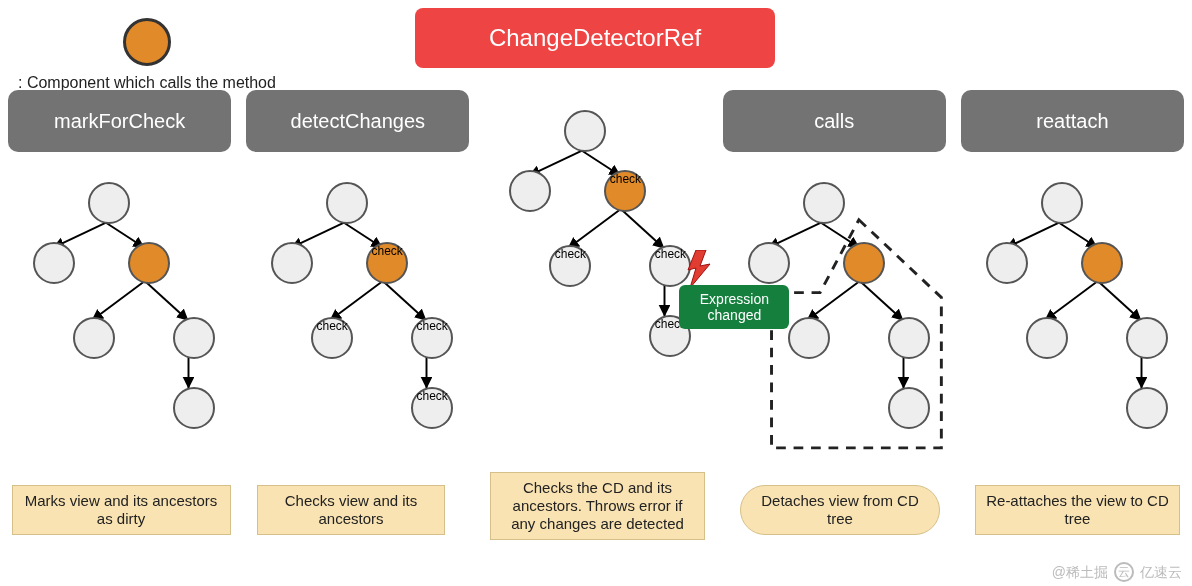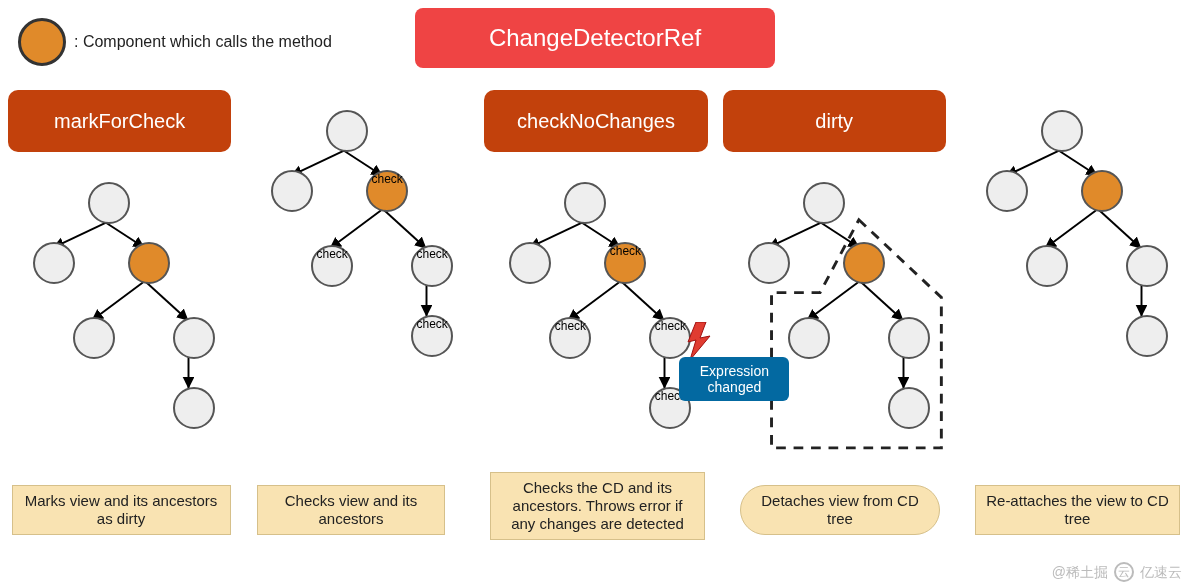--- a/index.html
+++ b/index.html
@@ -7,21 +7,21 @@
     font-family: -apple-system, BlinkMacSystemFont, "Segoe UI", Arial, sans-serif;
     background: #fff;
     width: 1192px;
     height: 586px;
     position: relative;
     overflow: hidden;
   }
   .legend {
     position: absolute;
     top: 18px; left: 18px;
-    display: flex; align-items: center; gap: 8px;
+    display: flex; align-items: center; gap: 8px; flex-direction: column;
   }
   .legend-dot {
     width: 48px; height: 48px; border-radius: 50%;
     background: #e08a2a; border: 3px solid #333;
   }
   .legend-text { font-size: 16px; color: #222; }
   .title-box {
     position: absolute;
     top: 8px; left: 415px;
     width: 360px; height: 60px;
@@ -35,21 +35,21 @@
     top: 90px; left: 8px; right: 8px;
     display: flex; gap: 15px;
   }
   .col {
     flex: 1;
     display: flex; flex-direction: column; align-items: center;
     position: relative;
   }
   .col-header {
     width: 100%; height: 62px;
-    background: #c2410c; color: #fff;
+    background: #737373; color: #fff;
     border-radius: 10px;
     display: flex; align-items: center; justify-content: center;
     font-size: 20px;
     margin-bottom: 10px;
   }
   .tree-area {
     width: 100%; height: 300px;
     position: relative;
   }
   .node {
@@ -62,21 +62,21 @@
     font-size: 12px;
   }
   .node.orange { background: #e08a2a; }
   svg.tree-svg {
     position: absolute; top: 0; left: 0;
     width: 100%; height: 100%;
     pointer-events: none;
   }
   .error-box {
     position: absolute;
-    background: #0369a1; color: #fff;
+    background: #15803d; color: #fff;
     border-radius: 6px;
     padding: 6px 10px;
     font-size: 14px;
     text-align: center;
     line-height: 1.15;
     z-index: 5;
   }
   .bolt {
     position: absolute;
     width: 30px; height: 38px;
@@ -135,20 +135,21 @@
         </svg>
         <div class="node" style="left: 80px; top: 20px;"></div>
         <div class="node" style="left: 25px; top: 80px;"></div>
         <div class="node orange" style="left: 120px; top: 80px;"></div>
         <div class="node" style="left: 65px; top: 155px;"></div>
         <div class="node" style="left: 165px; top: 155px;"></div>
         <div class="node" style="left: 165px; top: 225px;"></div>
       </div>
     </div>
     <div class="col">
+      <div class="col-header">detectChanges</div>
       <div class="tree-area">
         <svg class="tree-svg" viewBox="0 0 230 300">
           <defs>
             <marker id="arrow1" markerWidth="8" markerHeight="8" refX="6" refY="3" orient="auto">
               <path d="M0,0 L6,3 L0,6 Z" fill="#000"></path>
             </marker>
           </defs>
           <line x1="101" y1="58" x2="46" y2="84" stroke="#000" stroke-width="2" marker-end="url(#arrow1)"></line>
           <line x1="101" y1="58" x2="141" y2="84" stroke="#000" stroke-width="2" marker-end="url(#arrow1)"></line>
           <line x1="141" y1="118" x2="86" y2="159" stroke="#000" stroke-width="2" marker-end="url(#arrow1)"></line>
@@ -165,21 +166,20 @@
         </div>
         <div class="node" style="left: 165px; top: 155px;">
           <span>check</span>
         </div>
         <div class="node" style="left: 165px; top: 225px;">
           <span>check</span>
         </div>
       </div>
     </div>
     <div class="col">
-      <div class="col-header">checkNoChanges</div>
       <div class="tree-area">
         <svg class="tree-svg" viewBox="0 0 230 300">
           <defs>
             <marker id="arrow2" markerWidth="8" markerHeight="8" refX="6" refY="3" orient="auto">
               <path d="M0,0 L6,3 L0,6 Z" fill="#000"></path>
             </marker>
           </defs>
           <line x1="101" y1="58" x2="46" y2="84" stroke="#000" stroke-width="2" marker-end="url(#arrow2)"></line>
           <line x1="101" y1="58" x2="141" y2="84" stroke="#000" stroke-width="2" marker-end="url(#arrow2)"></line>
           <line x1="141" y1="118" x2="86" y2="159" stroke="#000" stroke-width="2" marker-end="url(#arrow2)"></line>
@@ -200,21 +200,21 @@
         <div class="node" style="left: 165px; top: 225px;">
           <span>check</span>
         </div>
         <div class="bolt" style="left: 200px; top: 160px;"><svg viewBox="0 0 30 38">
             <path d="M12 0 L4 20 L12 18 L6 38 L26 14 L16 16 L22 0 Z" fill="#e03c31" stroke="#a01010" stroke-width="1"></path>
           </svg></div>
         <div class="error-box" style="left: 195px; top: 195px; width: 110px;">Expression changed</div>
       </div>
     </div>
     <div class="col">
-      <div class="col-header">dirty</div>
+      <div class="col-header">calls</div>
       <div class="tree-area">
         <svg class="tree-svg" viewBox="0 0 230 300">
           <defs>
             <marker id="arrow3" markerWidth="8" markerHeight="8" refX="6" refY="3" orient="auto">
               <path d="M0,0 L6,3 L0,6 Z" fill="#000"></path>
             </marker>
           </defs>
           <line x1="101" y1="58" x2="46" y2="84" stroke="#000" stroke-width="2" marker-end="url(#arrow3)"></line>
           <line x1="101" y1="58" x2="141" y2="84" stroke="#000" stroke-width="2" marker-end="url(#arrow3)"></line>
           <line x1="141" y1="118" x2="86" y2="159" stroke="#000" stroke-width="2" marker-end="url(#arrow3)"></line>
@@ -226,20 +226,21 @@
         <div class="node orange" style="left: 120px; top: 80px;"></div>
         <div class="node" style="left: 65px; top: 155px;"></div>
         <div class="node" style="left: 165px; top: 155px;"></div>
         <div class="node" style="left: 165px; top: 225px;"></div>
         <svg class="tree-svg" viewBox="0 0 230 300">
           <polygon points="140,55 225,135 225,290 50,290 50,130 100,130" fill="none" stroke="#222" stroke-width="3" stroke-dasharray="10,8"></polygon>
         </svg>
       </div>
     </div>
     <div class="col">
+      <div class="col-header">reattach</div>
       <div class="tree-area">
         <svg class="tree-svg" viewBox="0 0 230 300">
           <defs>
             <marker id="arrow4" markerWidth="8" markerHeight="8" refX="6" refY="3" orient="auto">
               <path d="M0,0 L6,3 L0,6 Z" fill="#000"></path>
             </marker>
           </defs>
           <line x1="101" y1="58" x2="46" y2="84" stroke="#000" stroke-width="2" marker-end="url(#arrow4)"></line>
           <line x1="101" y1="58" x2="141" y2="84" stroke="#000" stroke-width="2" marker-end="url(#arrow4)"></line>
           <line x1="141" y1="118" x2="86" y2="159" stroke="#000" stroke-width="2" marker-end="url(#arrow4)"></line>

